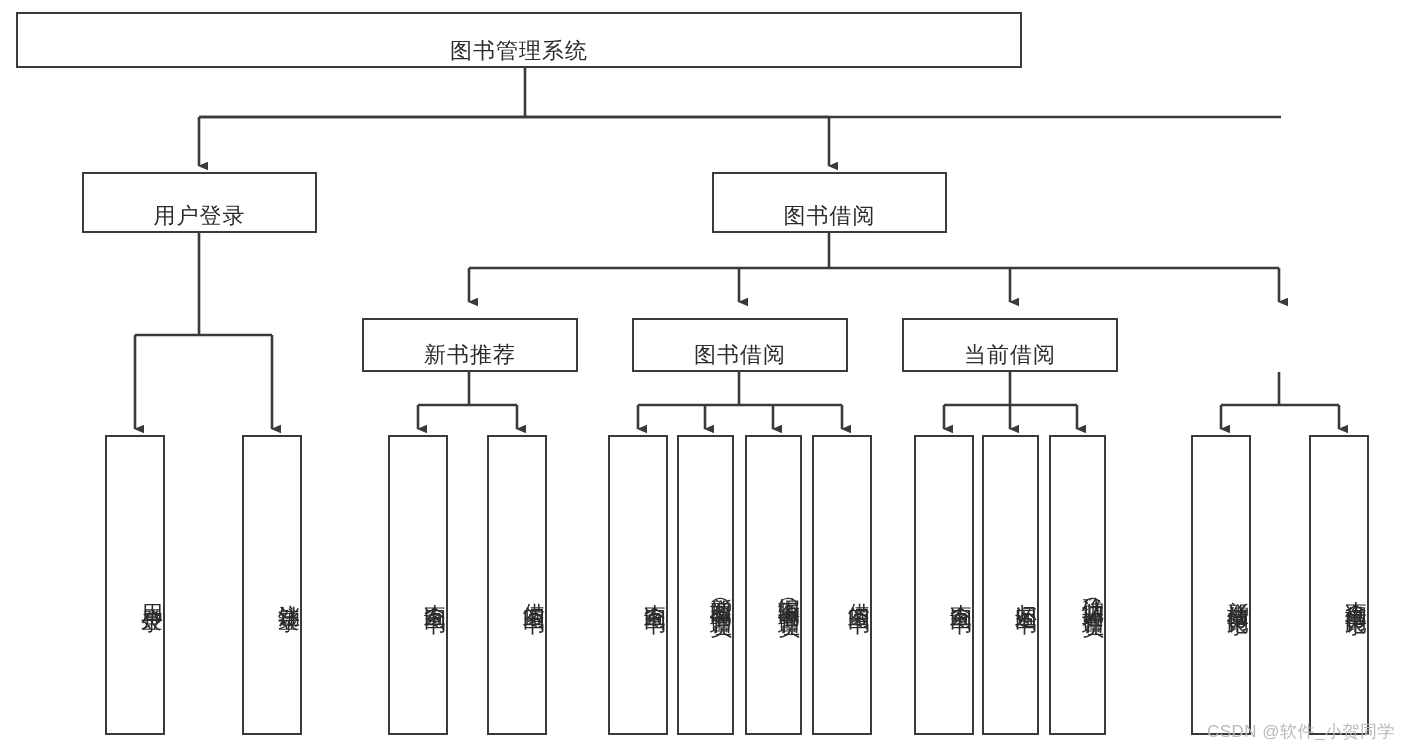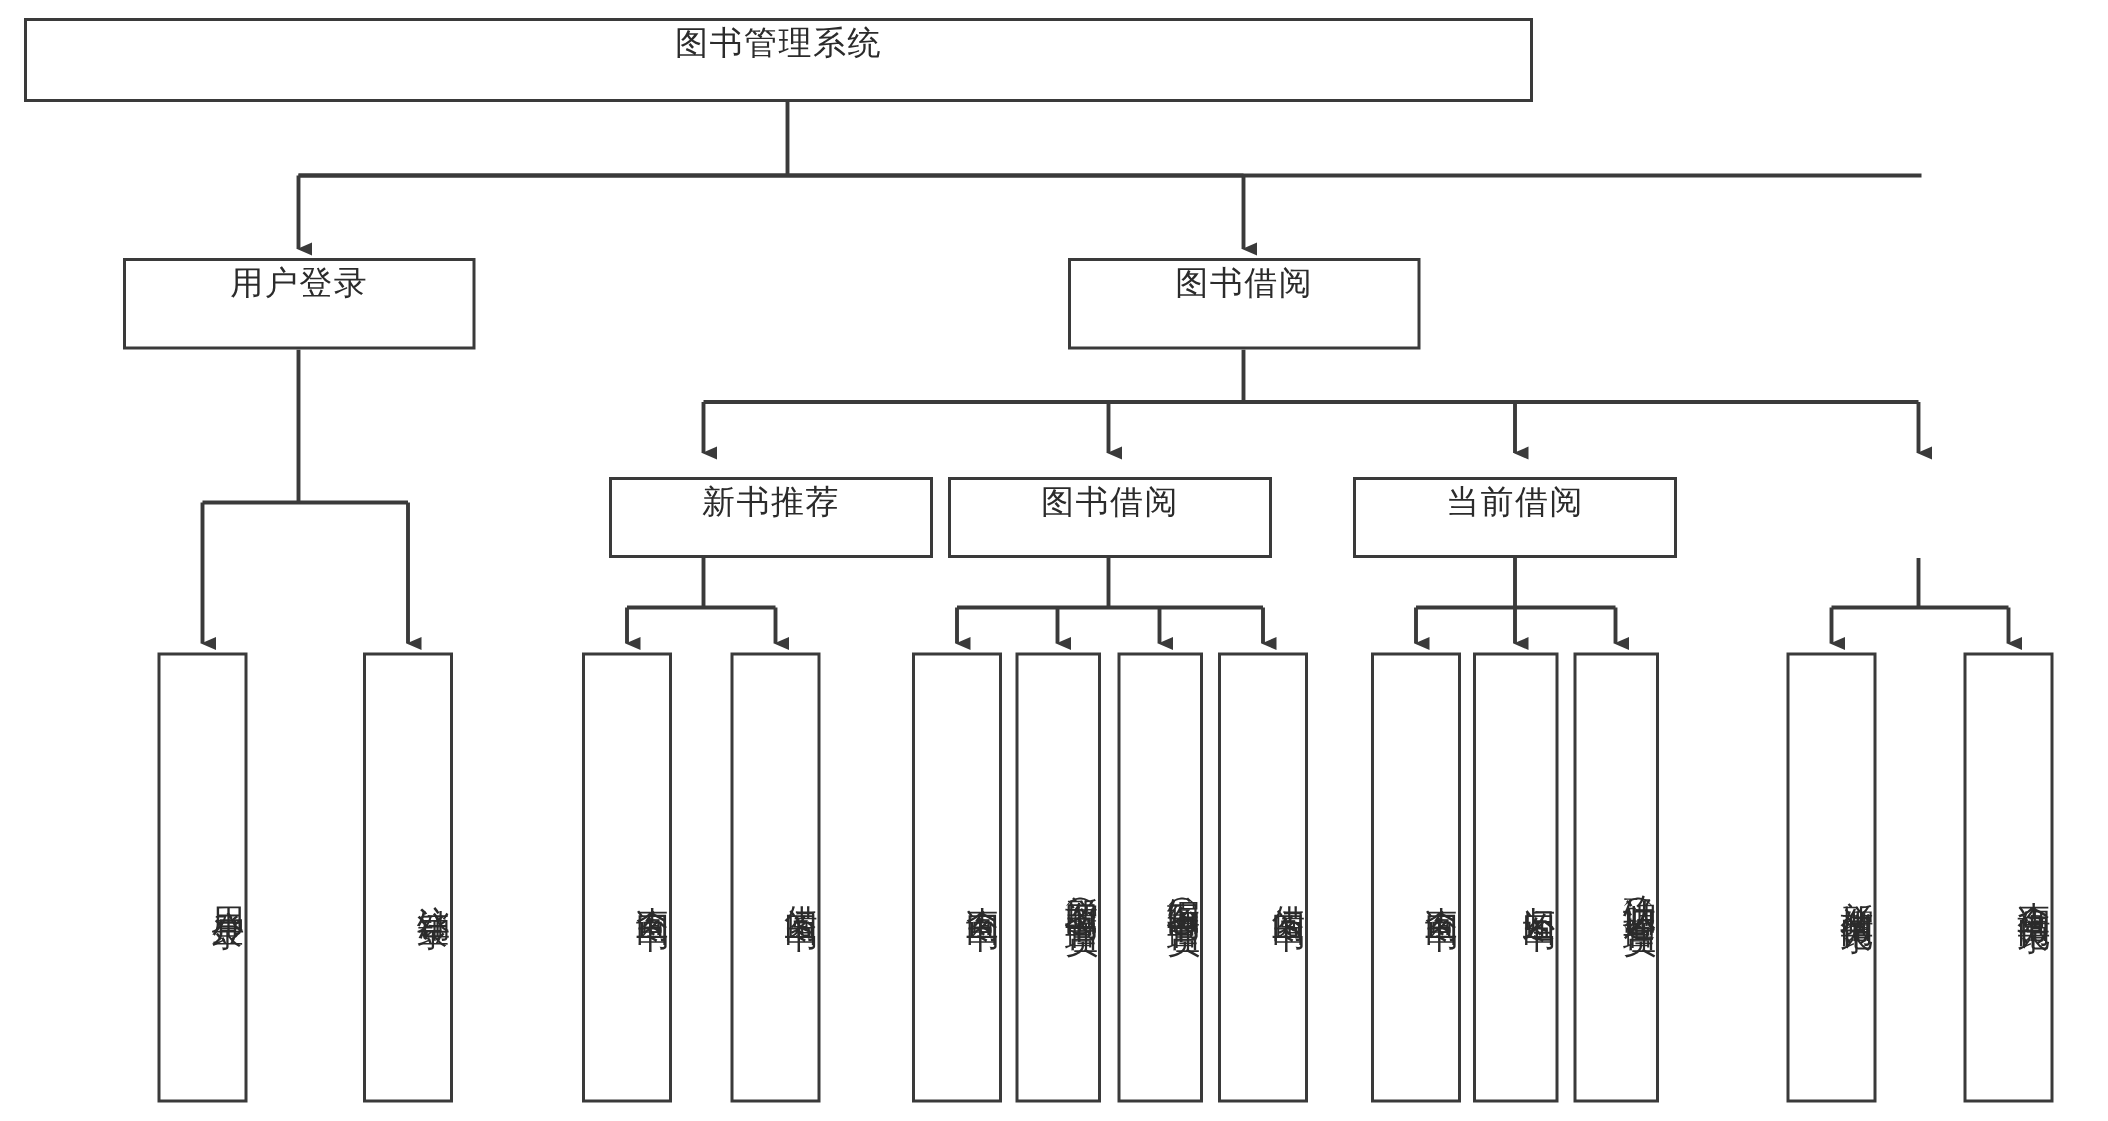--- a/index.html
+++ b/index.html
@@ -1,21 +1,21 @@
 <!DOCTYPE html>
 <html><head>
 <meta charset="utf-8">
 <style>
   html,body{margin:0;padding:0;background:#ffffff;}
   body{width:1405px;height:747px;position:relative;overflow:hidden;
        font-family:"Liberation Sans","DejaVu Sans",sans-serif;}
   #canvas{position:absolute;left:0;top:0;width:1405px;height:747px;}
   svg.links{position:absolute;left:0;top:0;width:1405px;height:747px;pointer-events:none;}
   .node{position:absolute;box-sizing:border-box;background:#ffffff;
-        border:2.5px solid #3a3a3a;display:flex;align-items:flex-start;
+        border:2.5px solid #3a3a3a;display:flex;align-items:flex-end;
         justify-content:center;color:#2b2b2b;}
   .node.h{font-size:22px;letter-spacing:1px;}
   .node.v{writing-mode:vertical-rl;text-orientation:upright;
           font-size:22px;letter-spacing:3px;padding-top:14px;
           align-items:flex-start;justify-content:center;line-height:1.0;}
   .node.v span{writing-mode:vertical-rl;text-orientation:upright;}
   .watermark{position:absolute;right:10px;bottom:4px;font-size:17px;
              color:#b9b9b9;letter-spacing:0.5px;white-space:nowrap;}
 </style>
 </head>
@@ -79,21 +79,21 @@
     <span>图书管理系统</span>
   </div>
 
   <div class="node h" style="left:82px;top:172px;width:235px;height:61px;">
     <span>用户登录</span>
   </div>
   <div class="node h" style="left:712px;top:172px;width:235px;height:61px;">
     <span>图书借阅</span>
   </div>
 
-  <div class="node h" style="left:362px;top:318px;width:216px;height:54px;margin-left:44px;">
+  <div class="node h" style="left:362px;top:318px;width:216px;height:54px;">
     <span>新书推荐</span>
   </div>
   <div class="node h" style="left:902px;top:318px;width:216px;height:54px;">
     <span>当前借阅</span>
   </div>
   <div class="node h" style="left:632px;top:318px;width:216px;height:54px;">
     <span>图书借阅</span>
   </div>
 
   <div class="node v" style="left:105px;top:435px;width:60px;height:300px;">
@@ -133,13 +133,14 @@
     <span>确认归还（管理员）</span>
   </div>
 
   <div class="node v" style="left:1191px;top:435px;width:60px;height:300px;">
     <span>新增借阅记录</span>
   </div>
   <div class="node v" style="left:1309px;top:435px;width:60px;height:300px;">
     <span>查询借阅记录</span>
   </div>
 
+  <div class="watermark">CSDN @软件_小贺同学</div>
 </div>
 
 </body></html>

